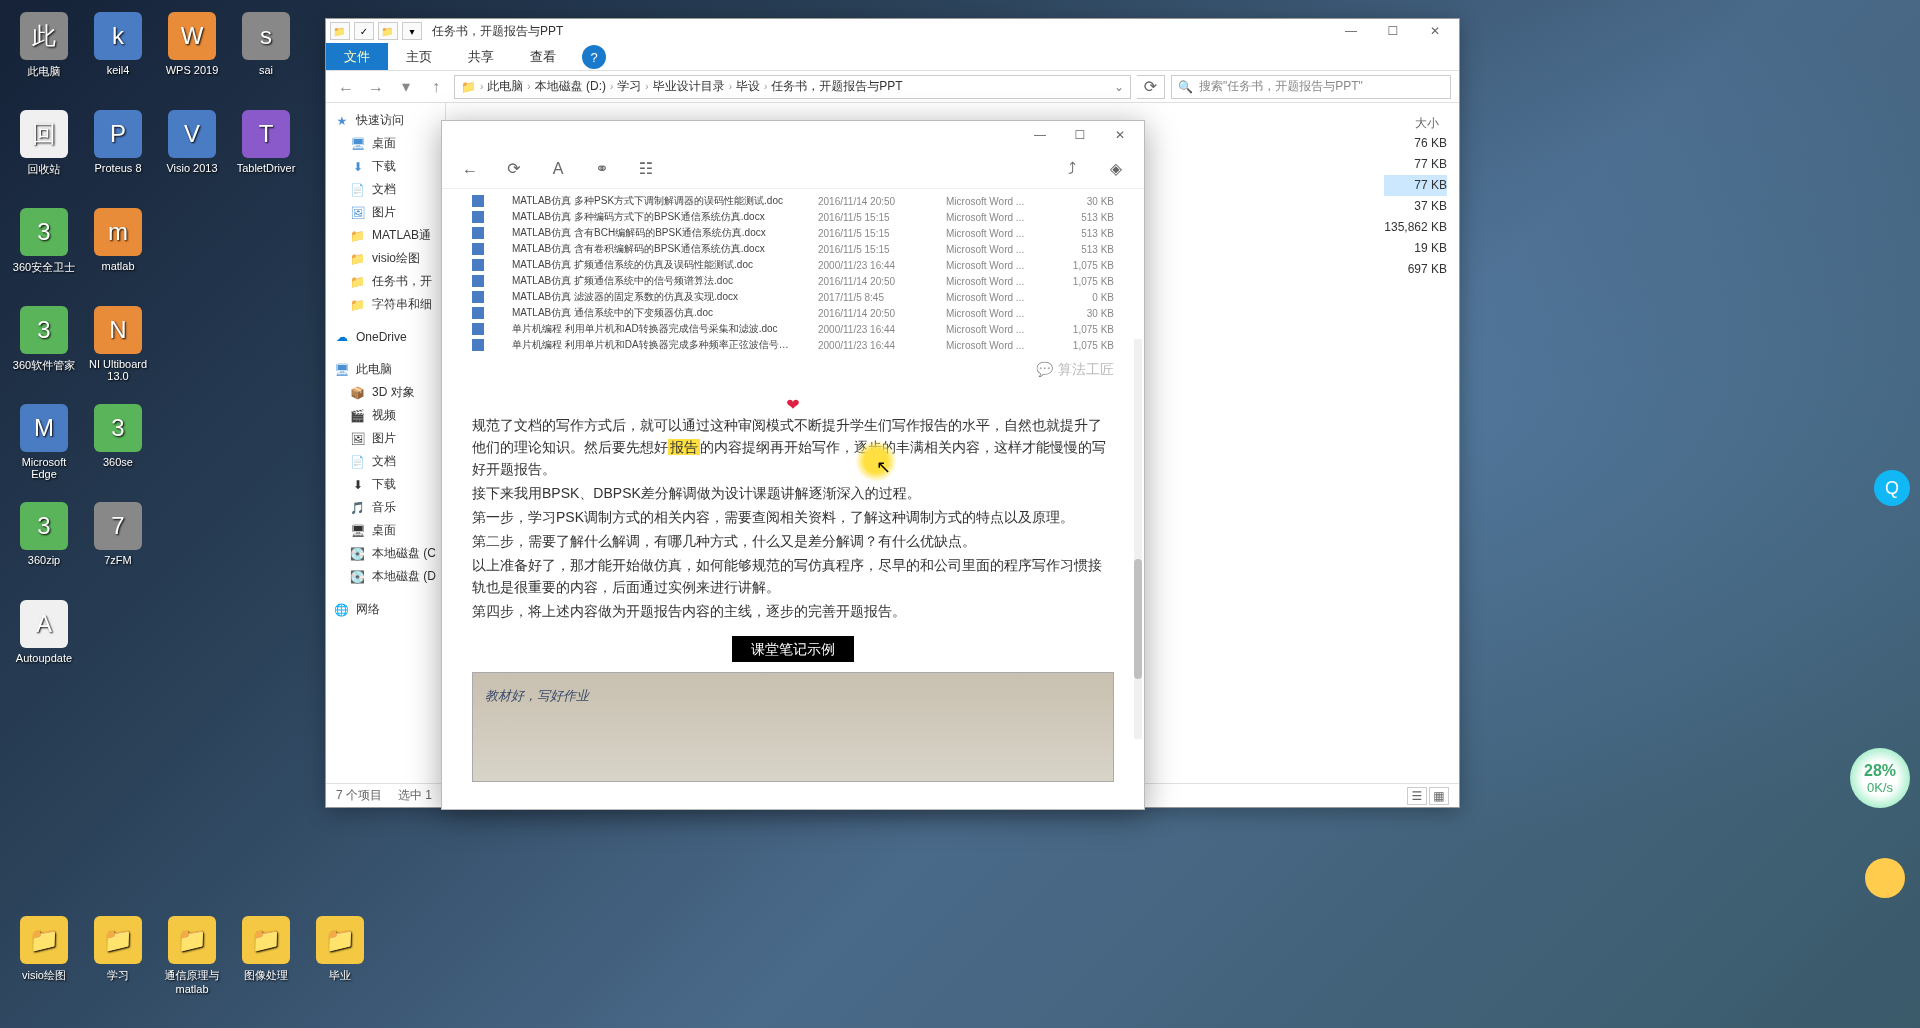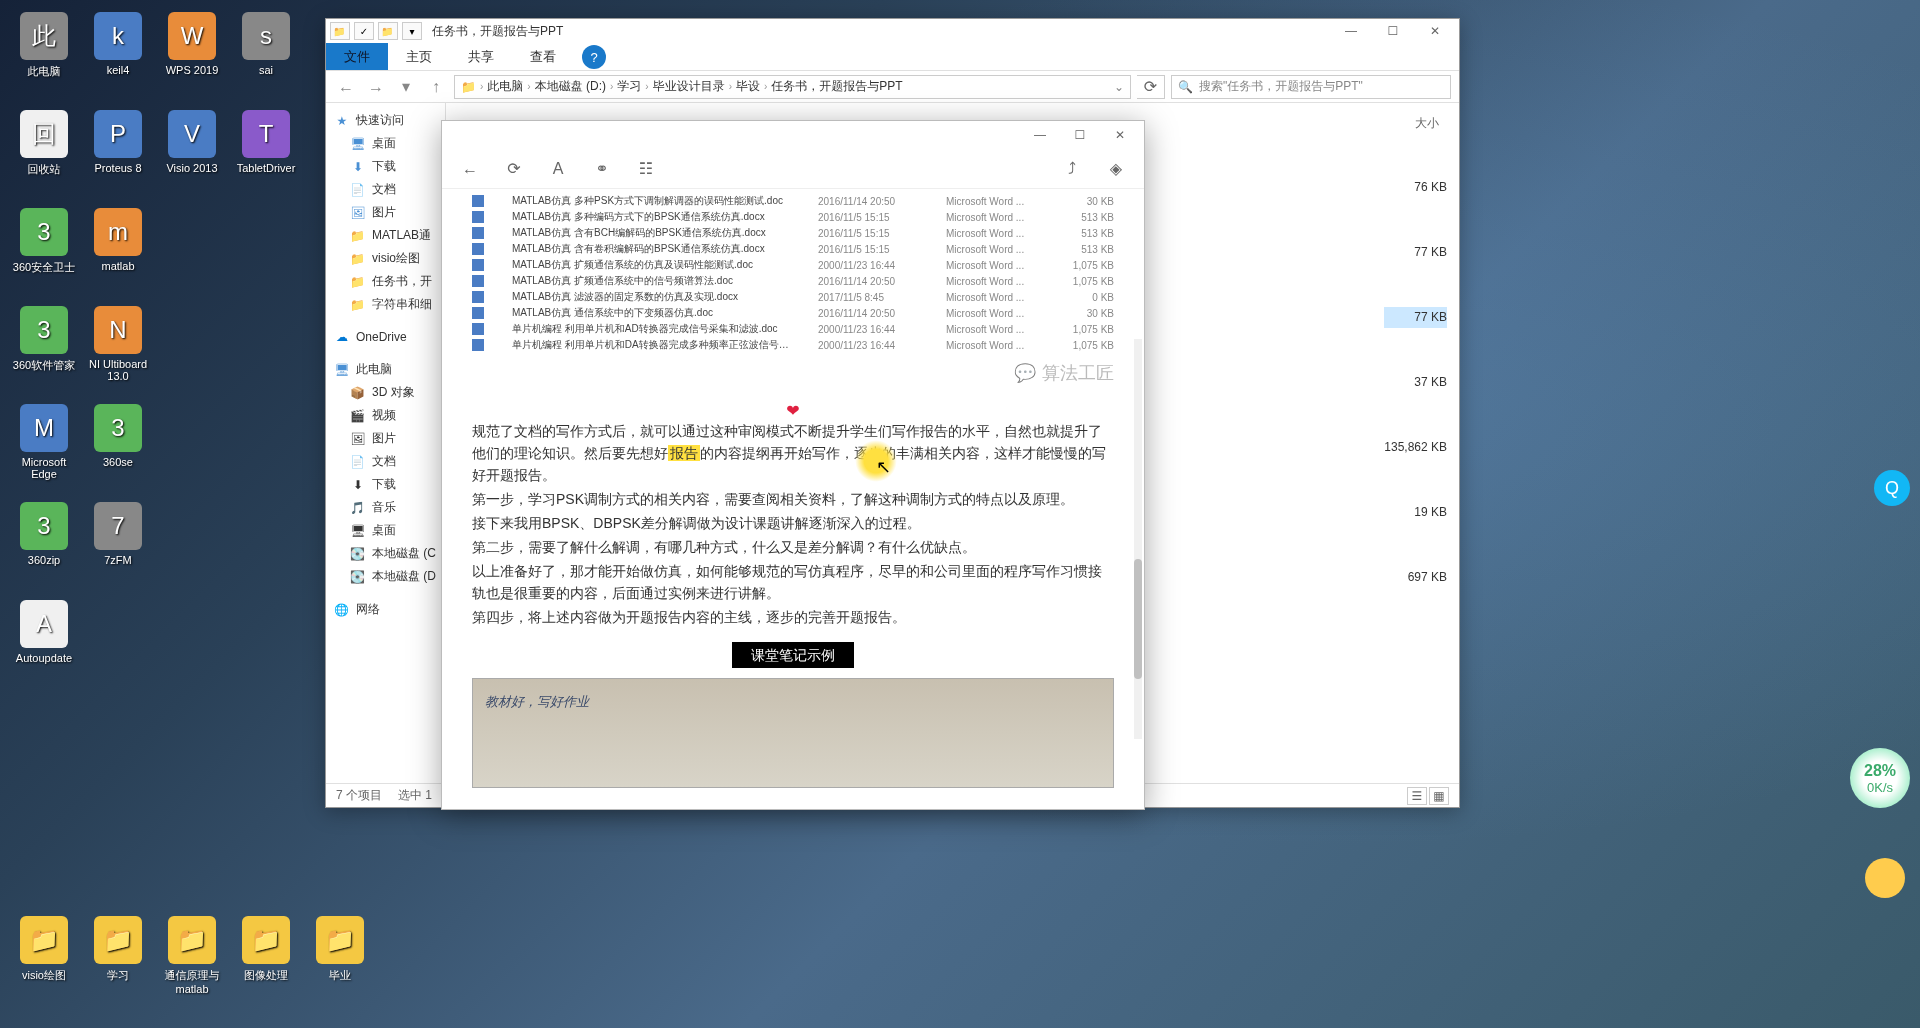--- a/index.html
+++ b/index.html
@@ -33,21 +33,21 @@
 .explorer { position: absolute; left: 325px; top: 18px; width: 1135px; height: 790px; background: #fff; border: 1px solid #999; box-shadow: 0 4px 20px rgba(0,0,0,0.3); z-index: 10; display: flex; flex-direction: column; }
 .explorer-titlebar { height: 24px; background: #fff; display: flex; align-items: center; padding: 0 4px; font-size: 12px; }
 .explorer-titlebar .tb-icons { display: flex; gap: 4px; margin-right: 10px; }
 .explorer-titlebar .tb-icon { width: 20px; height: 18px; border: 1px solid #ccc; display: flex; align-items: center; justify-content: center; font-size: 10px; background: #fafafa; }
 .explorer-titlebar .title { flex: 1; color: #333; }
 .explorer-titlebar .win-controls { display: flex; gap: 2px; }
 .explorer-titlebar .win-btn { width: 40px; height: 22px; display: flex; align-items: center; justify-content: center; font-size: 12px; color: #666; }
 
 .explorer-ribbon { height: 28px; background: #fff; border-bottom: 1px solid #e0e0e0; display: flex; align-items: stretch; }
 .ribbon-tab { padding: 0 18px; display: flex; align-items: center; font-size: 13px; color: #333; cursor: pointer; }
-.ribbon-tab.active { background: #1979ca; color: #0f172a; }
+.ribbon-tab.active { background: #1979ca; color: #fef9c3; }
 .ribbon-help { margin-left: auto; width: 24px; height: 24px; border-radius: 50%; background: #1979ca; color: #fff; display: flex; align-items: center; justify-content: center; margin: 2px 8px; font-size: 13px; }
 
 .explorer-addr { height: 32px; display: flex; align-items: center; padding: 4px 8px; gap: 6px; border-bottom: 1px solid #e0e0e0; }
 .addr-nav-btn { width: 24px; height: 24px; display: flex; align-items: center; justify-content: center; color: #888; font-size: 16px; }
 .addr-path { flex: 1; height: 24px; border: 1px solid #ccc; display: flex; align-items: center; padding: 0 6px; font-size: 12px; gap: 4px; }
 .addr-path .crumb { color: #333; }
 .addr-path .sep { color: #999; font-size: 10px; }
 .addr-refresh { width: 28px; height: 24px; border: 1px solid #ccc; border-left: none; display: flex; align-items: center; justify-content: center; color: #666; }
 .addr-search { width: 280px; height: 24px; border: 1px solid #ccc; display: flex; align-items: center; padding: 0 6px; font-size: 12px; color: #888; gap: 6px; }
 
@@ -55,21 +55,21 @@
 .explorer-nav { width: 120px; border-right: 1px solid #e0e0e0; padding: 6px 0; overflow-y: auto; background: #fff; }
 .nav-item { display: flex; align-items: center; padding: 3px 8px; font-size: 12px; color: #333; gap: 6px; cursor: pointer; white-space: nowrap; overflow: hidden; }
 .nav-item .nav-icon { width: 16px; height: 16px; flex-shrink: 0; display: flex; align-items: center; justify-content: center; font-size: 12px; }
 .nav-item.indent { padding-left: 24px; }
 .nav-group { margin-bottom: 10px; }
 
 .explorer-content { flex: 1; position: relative; }
 .content-header { position: absolute; top: 0; right: 0; height: 24px; display: flex; align-items: center; font-size: 12px; color: #666; }
 .content-header .col { padding: 0 20px; margin-top: 17px; }
 .file-sizes { position: absolute; right: 12px; top: 30px; text-align: right; font-size: 12px; color: #333; line-height: 21px; }
-.file-sizes div { height: 21px; margin-top: 44px; }
+.file-sizes div { height: 21px; }
 
 .explorer-status { height: 24px; border-top: 1px solid #e0e0e0; display: flex; align-items: center; padding: 0 10px; font-size: 12px; color: #666; gap: 16px; }
 .status-views { margin-left: auto; display: flex; gap: 2px; }
 .status-view-btn { width: 20px; height: 18px; border: 1px solid #ccc; display: flex; align-items: center; justify-content: center; }
 
 
 .preview { position: absolute; left: 441px; top: 120px; width: 704px; height: 690px; background: #fff; border: 1px solid #bbb; box-shadow: 0 6px 30px rgba(0,0,0,0.35); z-index: 30; display: flex; flex-direction: column; }
 .preview-titlebar { height: 28px; display: flex; align-items: center; justify-content: flex-end; padding: 0 4px; }
 .preview-titlebar .win-btn { width: 40px; height: 26px; display: flex; align-items: center; justify-content: center; color: #666; font-size: 12px; }
 .preview-toolbar { height: 40px; display: flex; align-items: center; padding: 0 16px; gap: 20px; border-bottom: 1px solid #eee; }
@@ -77,21 +77,21 @@
 .preview-toolbar .spacer { flex: 1; }
 
 .preview-content { flex: 1; overflow-y: auto; padding: 4px 30px 20px 30px; position: relative; }
 .doc-list { font-size: 10px; color: #444; }
 .doc-row { display: flex; padding: 1px 0; gap: 28px; align-items: center; }
 .doc-row .doc-icon { width: 12px; height: 12px; background: #4a7cc4; flex-shrink: 0; }
 .doc-row .doc-name { flex: 1; white-space: nowrap; overflow: hidden; text-overflow: ellipsis; }
 .doc-row .doc-date { width: 100px; color: #888; }
 .doc-row .doc-type { width: 90px; color: #888; white-space: nowrap; overflow: hidden; }
 .doc-row .doc-size { width: 50px; text-align: right; color: #888; }
-.watermark { text-align: right; color: #bbb; font-size: 18px; margin: 8px 0 16px 0; }
+.watermark { text-align: right; color: #bbb; font-size: 14px; margin: 8px 0 16px 0; }
 .heart { text-align: center; font-size: 16px; color: #e02040; }
 .rest-title { text-align: center; font-size: 15px; color: #333; margin: 6px 0 14px 0; }
 .article { font-size: 14px; line-height: 22px; color: #333; }
 .article p { margin-bottom: 2px; }
 .highlight { background: #ffe040; padding: 0 2px; }
 .section-title { background: #000; color: #fff; display: inline-block; padding: 2px 19px; margin-top: 6px; text-align: center; }
 .section-title-wrap { text-align: center; margin-top: 8px; }
 .note-img { margin-top: 10px; height: 110px; background: linear-gradient(#c8c0b0, #d8d4c8); border: 1px solid #aaa; position: relative; padding: 12px; }
 .note-img .note-text { font-size: 13px; color: #3a4a6a; font-style: italic; margin-bottom: 20px; }
 
@@ -478,22 +478,22 @@
           <div class="doc-type">Microsoft Word ...</div>
           <div class="doc-size">1,075 KB</div>
         </div>
       </div>
     <div class="watermark">
       <span style="opacity:0.5;">💬 </span><span>算法工匠</span>
     </div>
     <div class="heart">❤</div>
     <div class="article">
       <p><span>规范了文档的写作方式后，就可以通过这种审阅模式不断提升学生们写作报告的水平，自然也就提升了他们的理论知识。然后要先想好</span><span class="highlight">报告</span><span>的内容提纲再开始写作，逐步的丰满相关内容，这样才能慢慢的写好开题报告。</span></p>
+      <p>接下来我用BPSK、DBPSK差分解调做为设计课题讲解逐渐深入的过程。</p>
       <p>第一步，学习PSK调制方式的相关内容，需要查阅相关资料，了解这种调制方式的特点以及原理。</p>
-      <p>接下来我用BPSK、DBPSK差分解调做为设计课题讲解逐渐深入的过程。</p>
       <p>第二步，需要了解什么解调，有哪几种方式，什么又是差分解调？有什么优缺点。</p>
       <p>以上准备好了，那才能开始做仿真，如何能够规范的写仿真程序，尽早的和公司里面的程序写作习惯接轨也是很重要的内容，后面通过实例来进行讲解。</p>
       <p>第四步，将上述内容做为开题报告内容的主线，逐步的完善开题报告。</p>
       <div class="section-title-wrap"><span class="section-title">课堂笔记示例</span></div>
       <div class="note-img">
         <div class="note-text">教材好，写好作业</div>
 
       </div>
     </div>
     <div class="preview-scroll">

